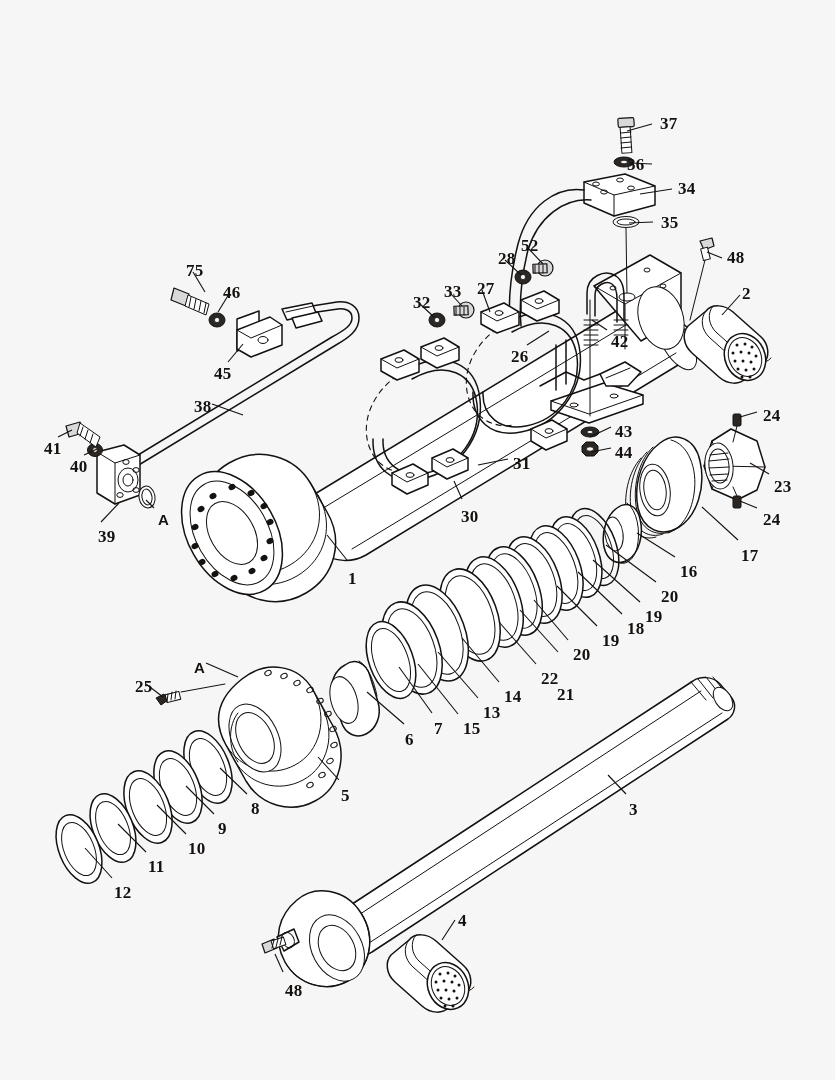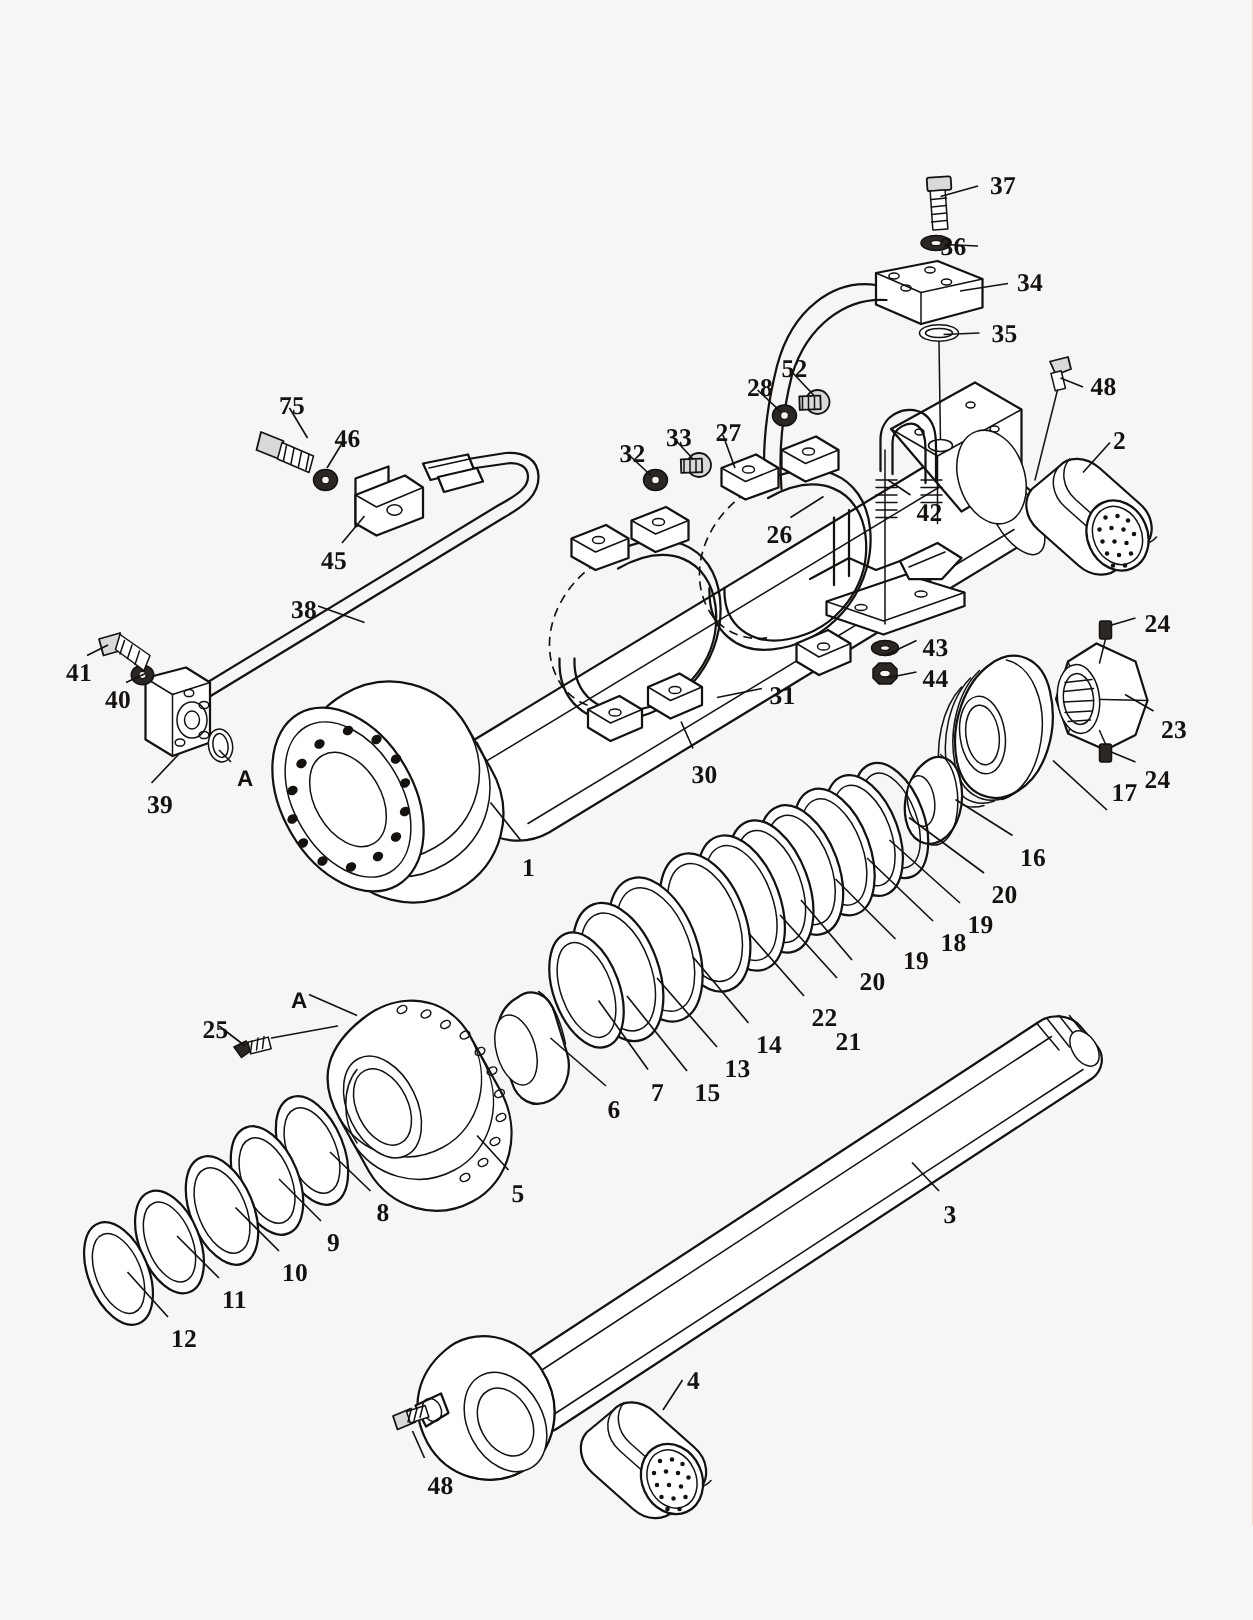--- a/index.html
+++ b/index.html
@@ -698,21 +698,21 @@
       <span class="callout" style="left: 44px; top: 440px;">41</span>
       <span class="callout" style="left: 70px; top: 458px;">40</span>
       <span class="callout" style="left: 74px; top: 528px; margin-left: 24px;">39</span>
       <span class="callout alpha" style="left: 158px; top: 512px;">A</span>
       <span class="callout" style="left: 348px; top: 570px;">1</span>
       <span class="callout" style="left: 513px; top: 455px;">31</span>
       <span class="callout" style="left: 461px; top: 508px;">30</span>
       <span class="callout" style="left: 763px; top: 407px;">24</span>
       <span class="callout" style="left: 774px; top: 478px;">23</span>
       <span class="callout" style="left: 763px; top: 511px;">24</span>
-      <span class="callout" style="left: 741px; top: 520px;">17</span>
+      <span class="callout" style="left: 741px; top: 547px;">17</span>
       <span class="callout" style="left: 680px; top: 563px; text-align: center;">16</span>
       <span class="callout" style="left: 661px; top: 588px;">20</span>
       <span class="callout" style="left: 645px; top: 608px;">19</span>
       <span class="callout" style="left: 627px; top: 620px;">18</span>
       <span class="callout" style="left: 602px; top: 632px;">19</span>
       <span class="callout" style="left: 573px; top: 646px;">20</span>
       <span class="callout" style="left: 557px; top: 658px; margin-top: 28px;">21</span>
       <span class="callout" style="left: 541px; top: 670px;">22</span>
       <span class="callout" style="left: 504px; top: 688px;">14</span>
       <span class="callout" style="left: 483px; top: 704px;">13</span>

